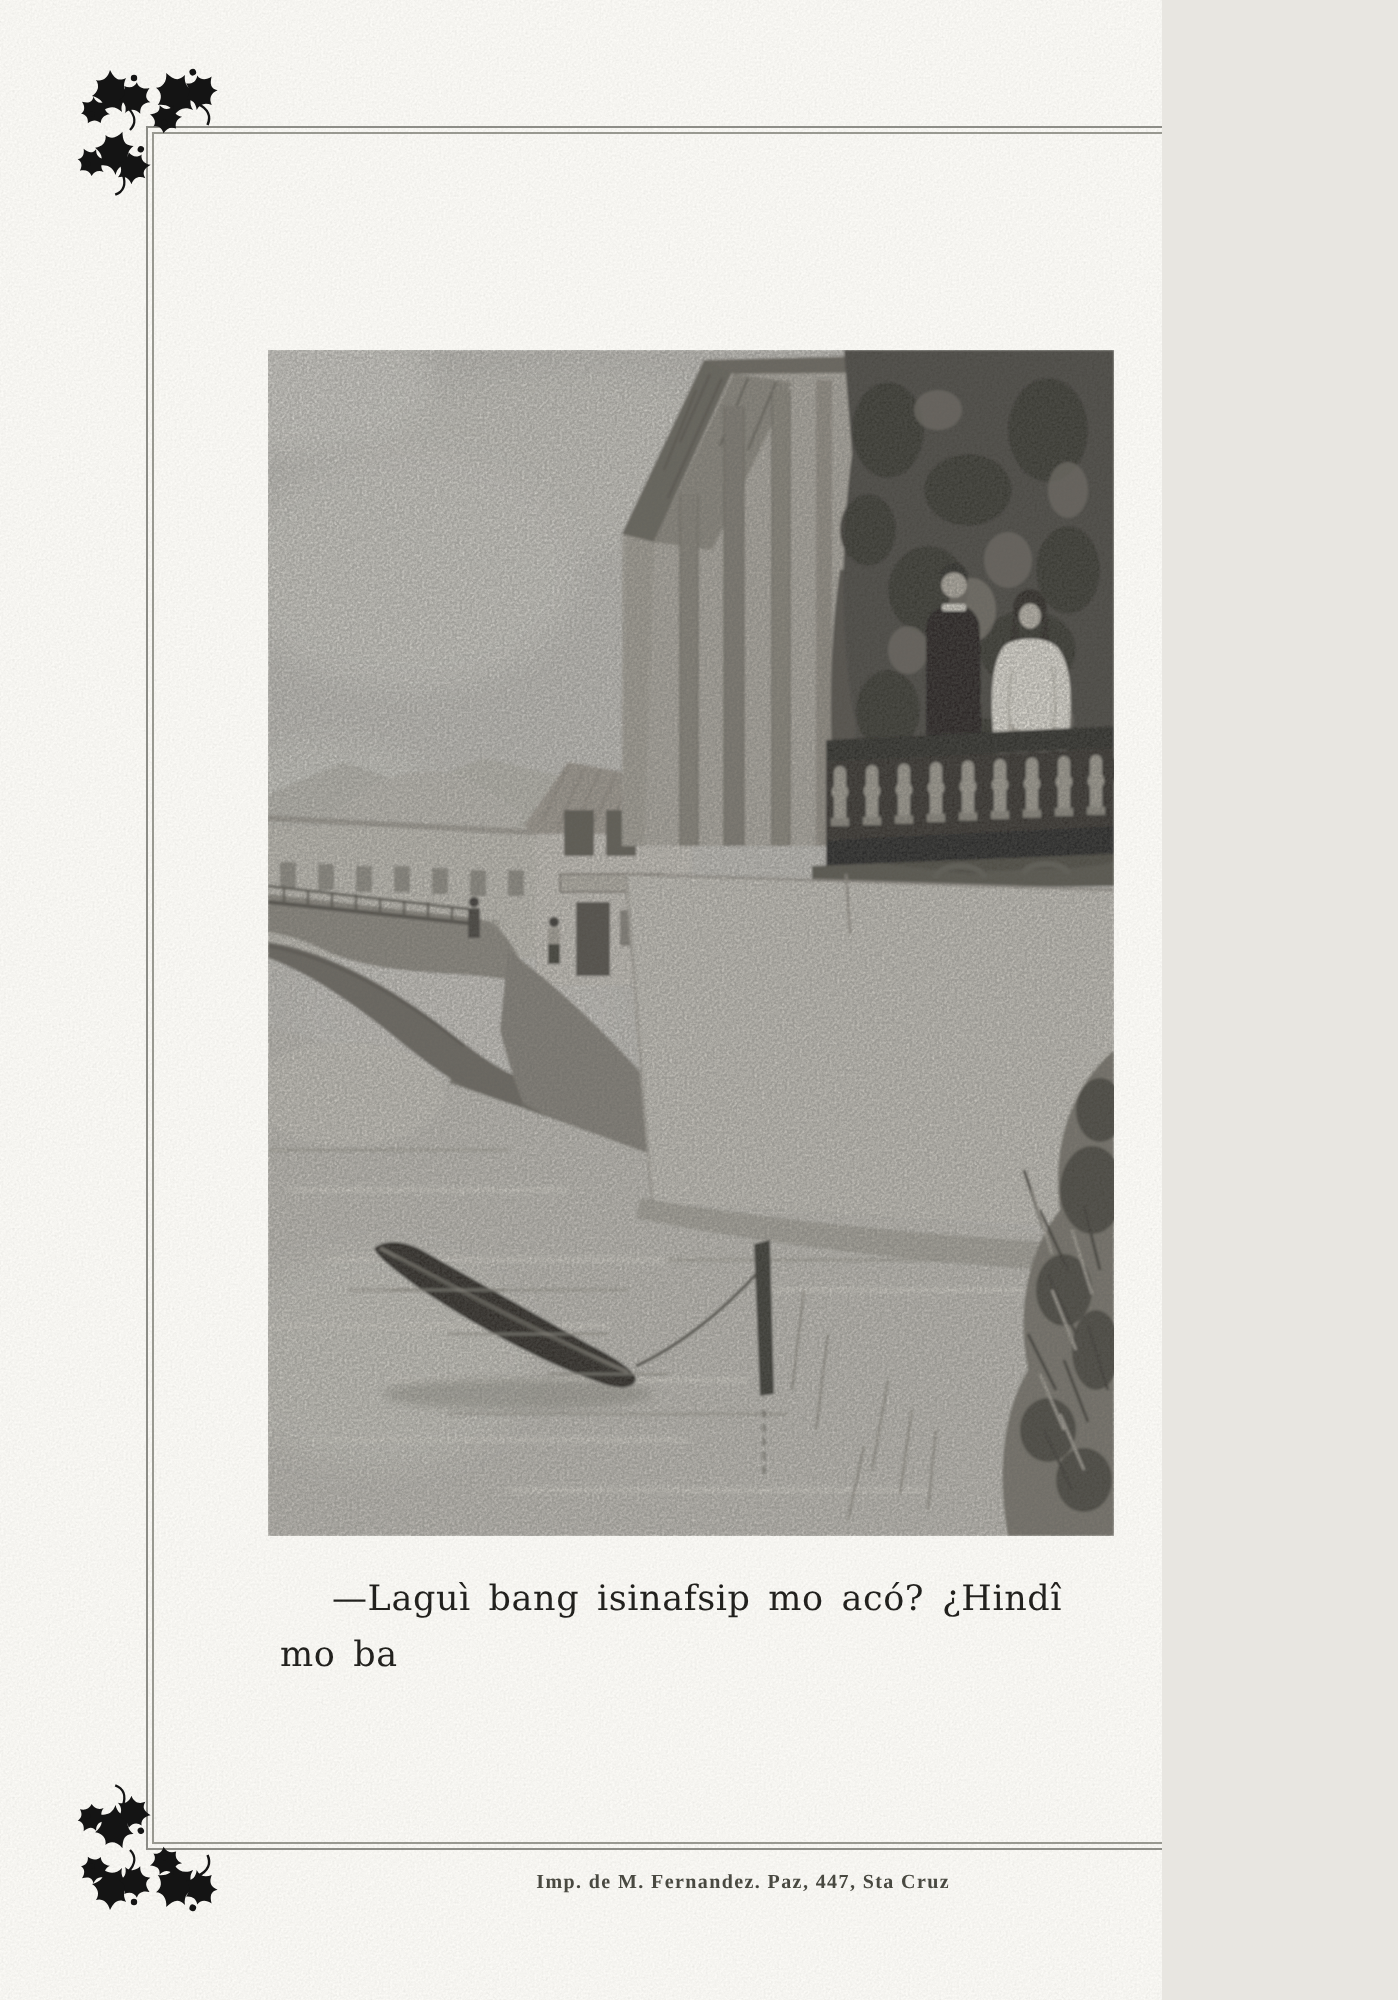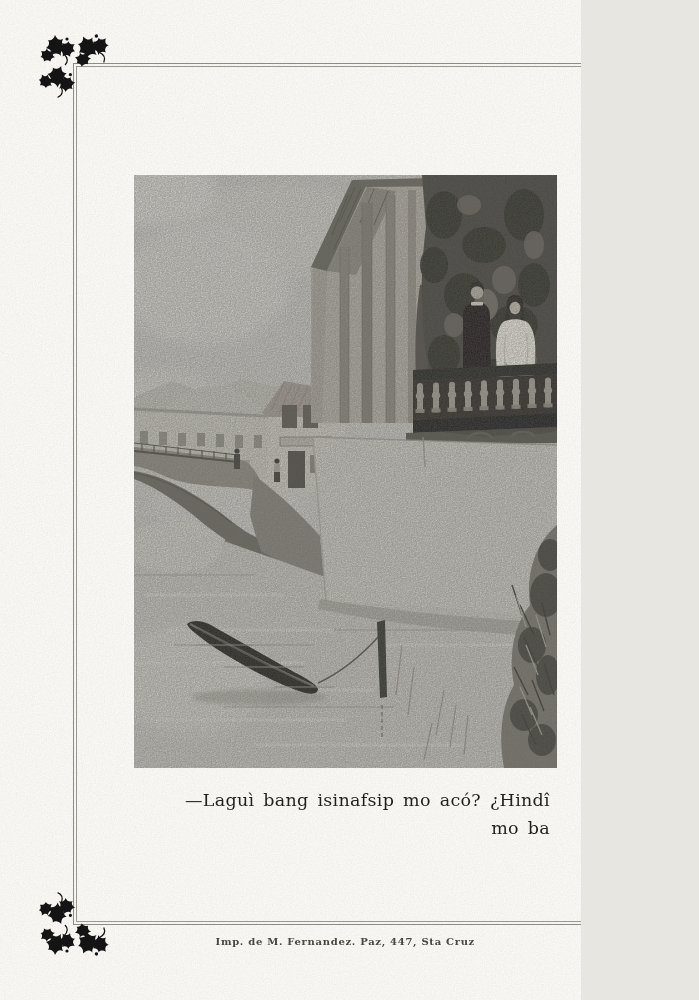--- a/index.html
+++ b/index.html
@@ -1,36 +1,36 @@
 <!DOCTYPE html>
 <html><head>
 <meta charset="utf-8">
 <style>
   html,body { margin:0; padding:0; background:#e8e6e1; }
   .page {
     position:relative; width:581px; height:1000px;
     background:#fbfaf6; overflow:hidden;
     font-family:"DejaVu Serif", serif;
-    text-align:right;
   }
   .rule { position:absolute; box-sizing:border-box; pointer-events:none; }
   .rule.outer { left:73px; top:63px; width:556px; height:862px; border:1px solid #8e8e88; }
   .rule.inner { left:76px; top:66px; width:550px; height:856px; border:1px solid #9a9a92; }
   .overlay { position:absolute; left:0; top:0; width:699px; height:1000px; pointer-events:none; }
   .plate { position:absolute; left:134px; top:175px; width:423px; height:593px; margin:0; }
   .caption {
     position:absolute; left:140px; top:786px; width:410px;
     font-size:17.5px; line-height:28px; color:#1e1d1a;
     letter-spacing:0.3px; word-spacing:3px; font-weight:500;
   }
   .caption .l1 { text-indent:26px; }
   .imprint {
     position:absolute; right:106px; top:936px;
     font-size:10px; font-weight:bold; color:#47473f;
     letter-spacing:0.7px;
+    font-family:Liberation Serif, serif;
   }
 </style>
 </head>
 <body>
 
 <div class="page">
 
   <div class="rule outer"></div>
   <div class="rule inner"></div>
 

